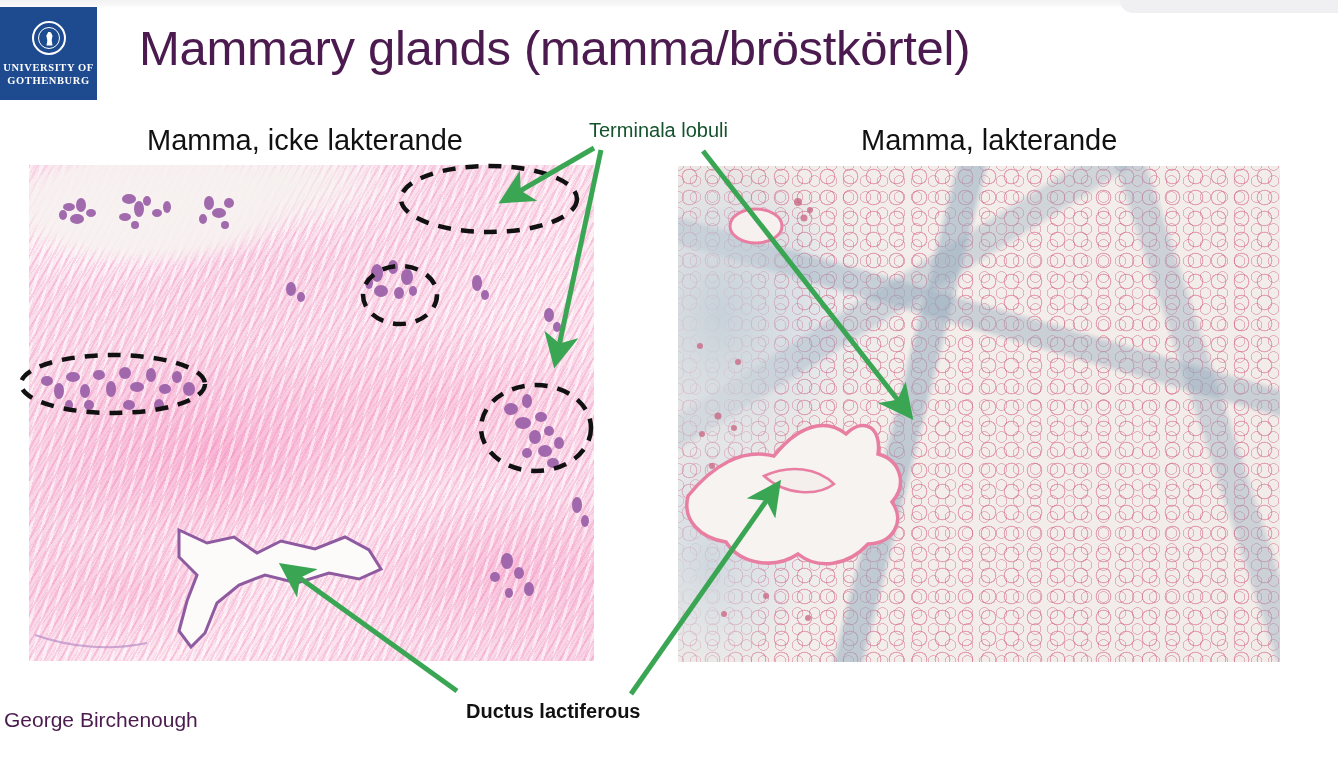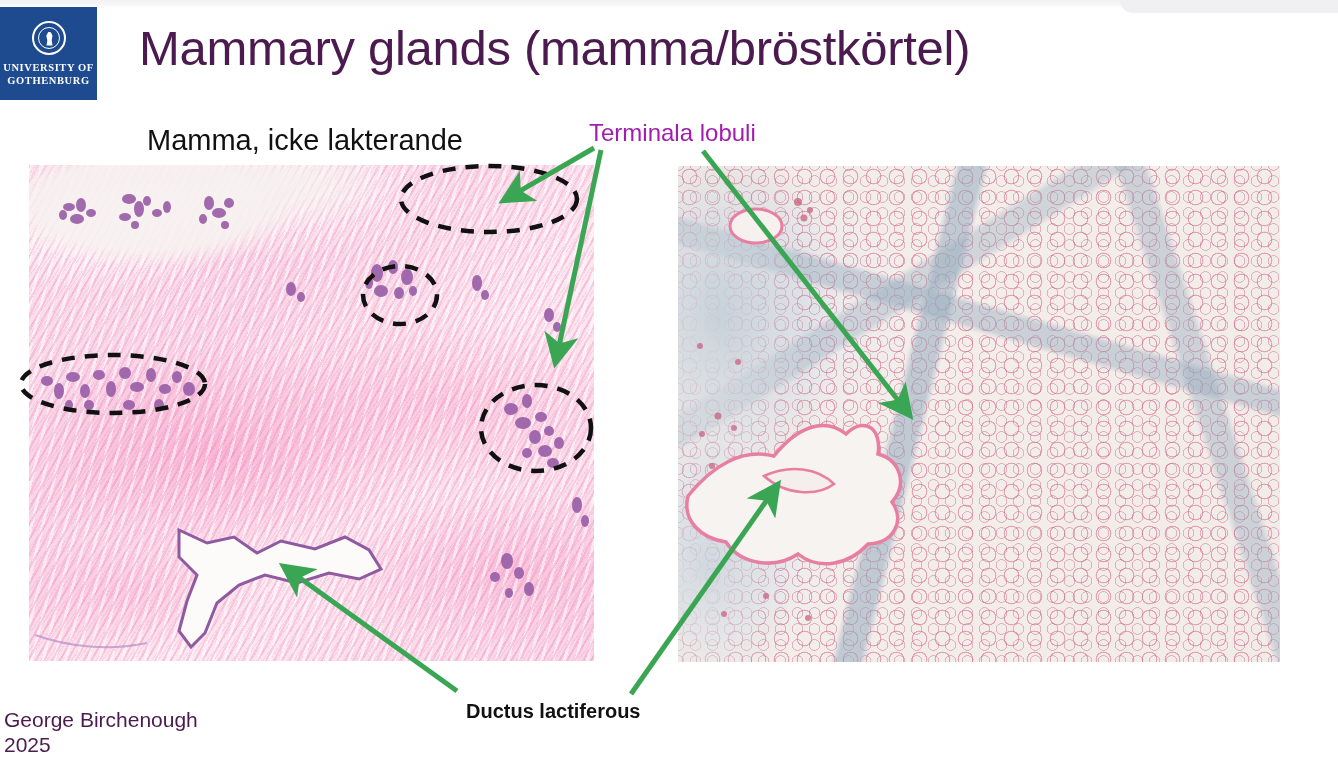--- a/index.html
+++ b/index.html
@@ -89,22 +89,22 @@
     position: absolute;
     font-size: 29px;
     color: #111111;
     white-space: nowrap;
   }
   #caption-left  { left: 147px; top: 124px; }
   #caption-right { left: 861px; top: 124px; }
   #label-terminala {
     position: absolute;
     left: 589px; top: 119px;
-    font-size: 24px;
-    color: #a21caf;
+    font-size: 20px;
+    color: #14532d;
     white-space: nowrap;
   }
   #label-ductus {
     position: absolute;
     left: 466px; top: 700px;
     font-size: 20px;
     color: #111111;
     white-space: nowrap;
     font-weight: bold;
   }
@@ -338,20 +338,21 @@
           <circle cx="60" cy="196" r="3"></circle>
           <circle cx="22" cy="180" r="3"></circle>
         <circle cx="88" cy="430" r="3"></circle>
           <circle cx="130" cy="452" r="3"></circle>
           <circle cx="46" cy="448" r="3"></circle>
       </g>
     </svg>
   </div>
 
   <div class="panel-caption" id="caption-left">Mamma, icke lakterande</div>
+  <div class="panel-caption" id="caption-right">Mamma, lakterande</div>
   <div id="label-terminala">Terminala lobuli</div>
   <div id="label-ductus">Ductus lactiferous</div>
 
   <svg id="overlay" viewBox="0 0 1338 770">
     <defs>
       <marker id="gr-arrow" viewBox="0 0 12 12" refX="9" refY="6" markerWidth="7" markerHeight="7" orient="auto-start-reverse">
         <path d="M0 0 L12 6 L0 12 L3.2 6 Z" fill="#3aa654"></path>
       </marker>
     </defs>
 
@@ -369,16 +370,15 @@
     </g>
 
     <g stroke="#3aa654" stroke-width="5" fill="none" marker-end="url(#gr-arrow)">
       <line x1="457" y1="691" x2="286" y2="568"></line>
       <line x1="631" y1="694" x2="776" y2="487"></line>
     </g>
   </svg>
 
   <div id="author">
     <div>George Birchenough</div>
-    <div>2025</div>
   </div>
 
 </div>
 
 </body></html>

